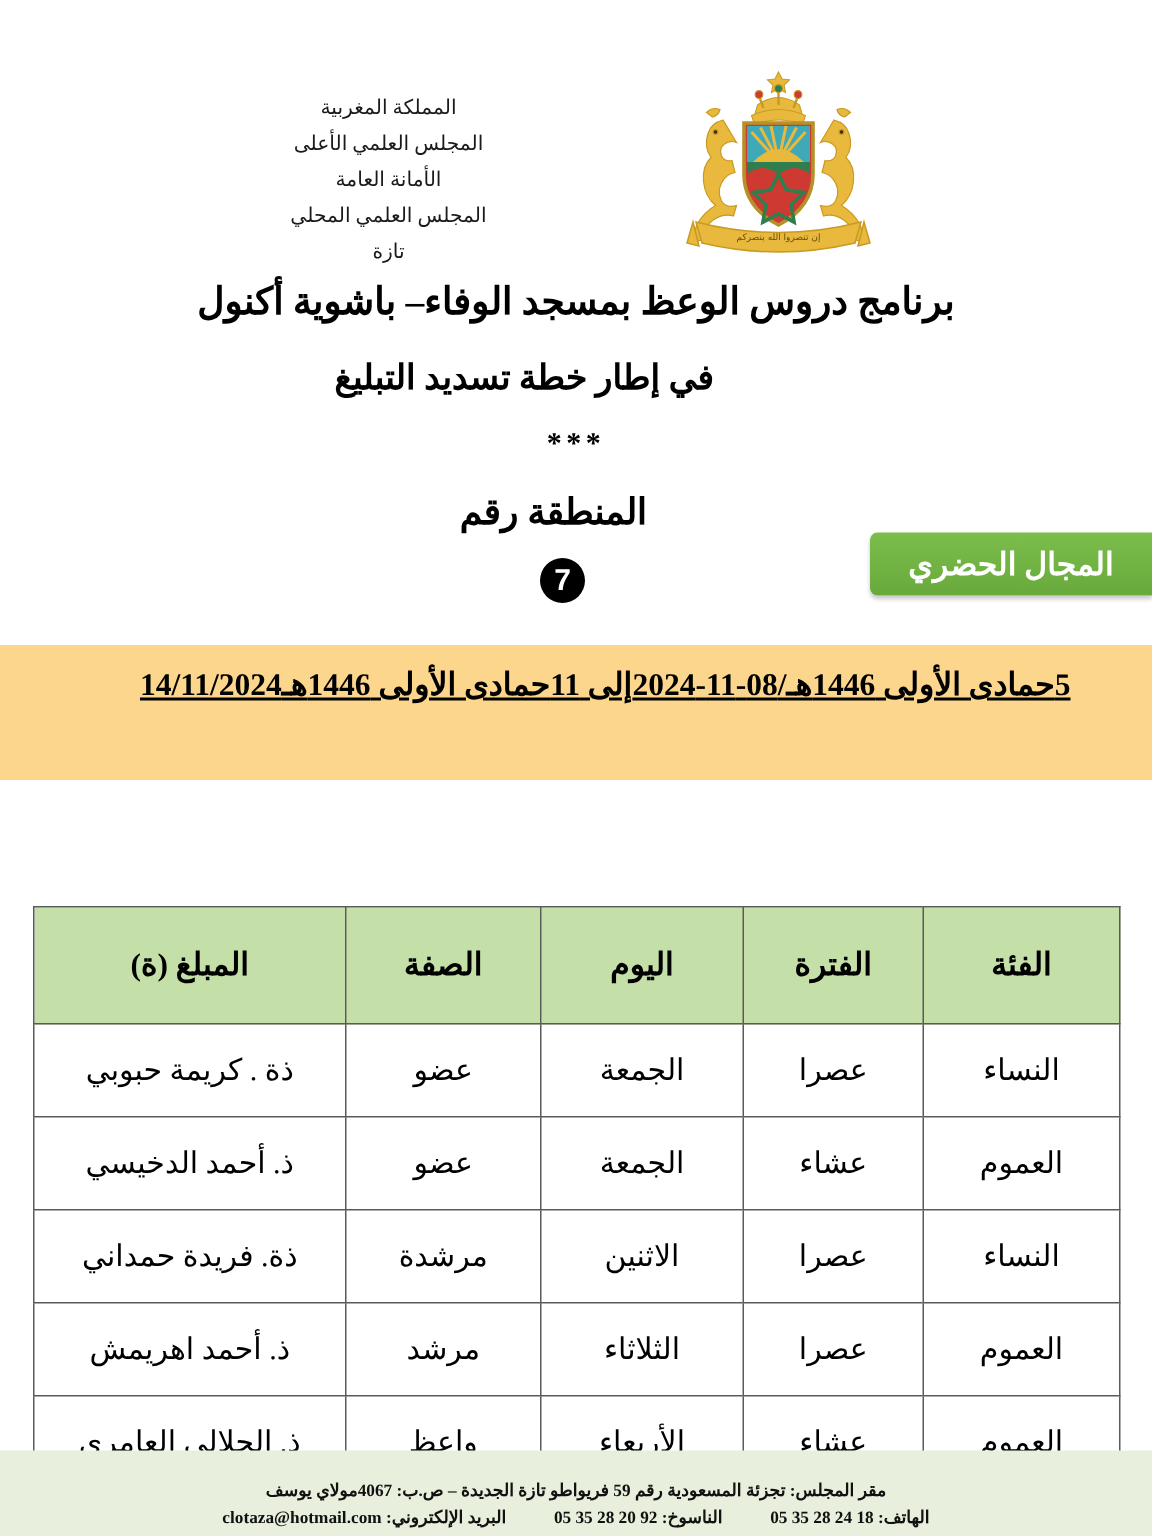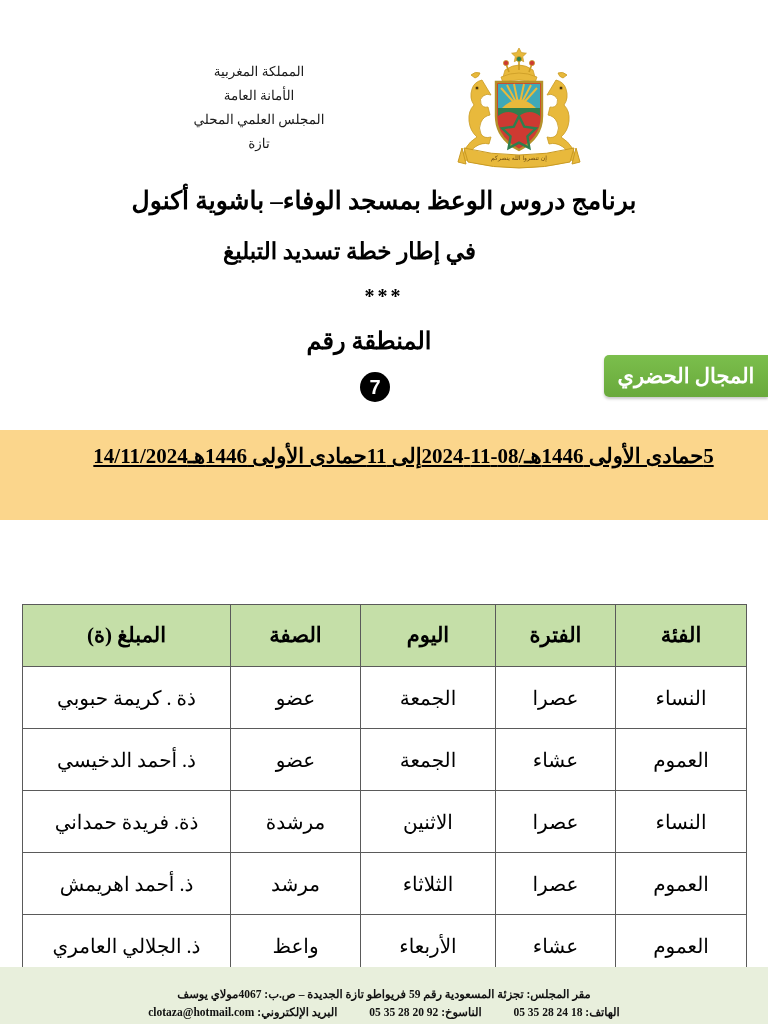--- a/index.html
+++ b/index.html
@@ -123,21 +123,21 @@
     line-height: 30px;
     text-align: center;
     direction: ltr;
   }
 
   
   .urban-badge {
     position: absolute;
     top: 355px;
     right: 0;
-    width: 164px;
+    width: 188px;
     height: 42px;
     background: linear-gradient(180deg, #7BBE4C 0%, #69A93C 100%);
     border-radius: 5px 0 0 5px;
     box-shadow: 0 2px 3px rgba(0,0,0,0.22);
     display: flex;
     align-items: center;
     justify-content: center;
     color: #ffffff;
     font-size: 21px;
     font-weight: bold;
@@ -209,21 +209,21 @@
   }
   .sched-table th,
   .sched-table td {
     border: 1px solid #5a5a5a;
     text-align: center;
     vertical-align: middle;
     color: #000;
   }
   .sched-table thead th {
     background: #C5DFA8;
-    height: 62px;
+    height: 78px;
     font-size: 21px;
     font-weight: bold;
     border-color: #5a5a5a;
   }
   .sched-table tbody td {
     height: 62px;
     font-size: 20px;
     font-weight: normal;
   }
   .col-name  { width: 208px; }
@@ -257,20 +257,21 @@
 </style>
 </head>
 <body>
 
 <div class="page">
 
   <div class="header">
 
     <div class="org-block">
       <div class="org-line">المملكة المغربية</div>
+      <div class="org-line">المجلس العلمي الأعلى</div>
       <div class="org-line">الأمانة العامة</div>
       <div class="org-line">المجلس العلمي المحلي</div>
       <div class="org-line">تازة</div>
     </div>
 
     <div class="emblem-wrap">
       <svg class="emblem" viewBox="0 0 150 128">
 
         <g fill="#E8B93C" stroke="#C99A22" stroke-width="0.7">
           <path d="M75 4 l2.4 4.6 5 .6 -3.7 3.5 1 5 -4.7-2.5 -4.7 2.5 1-5 -3.7-3.5 5-.6z"></path>

